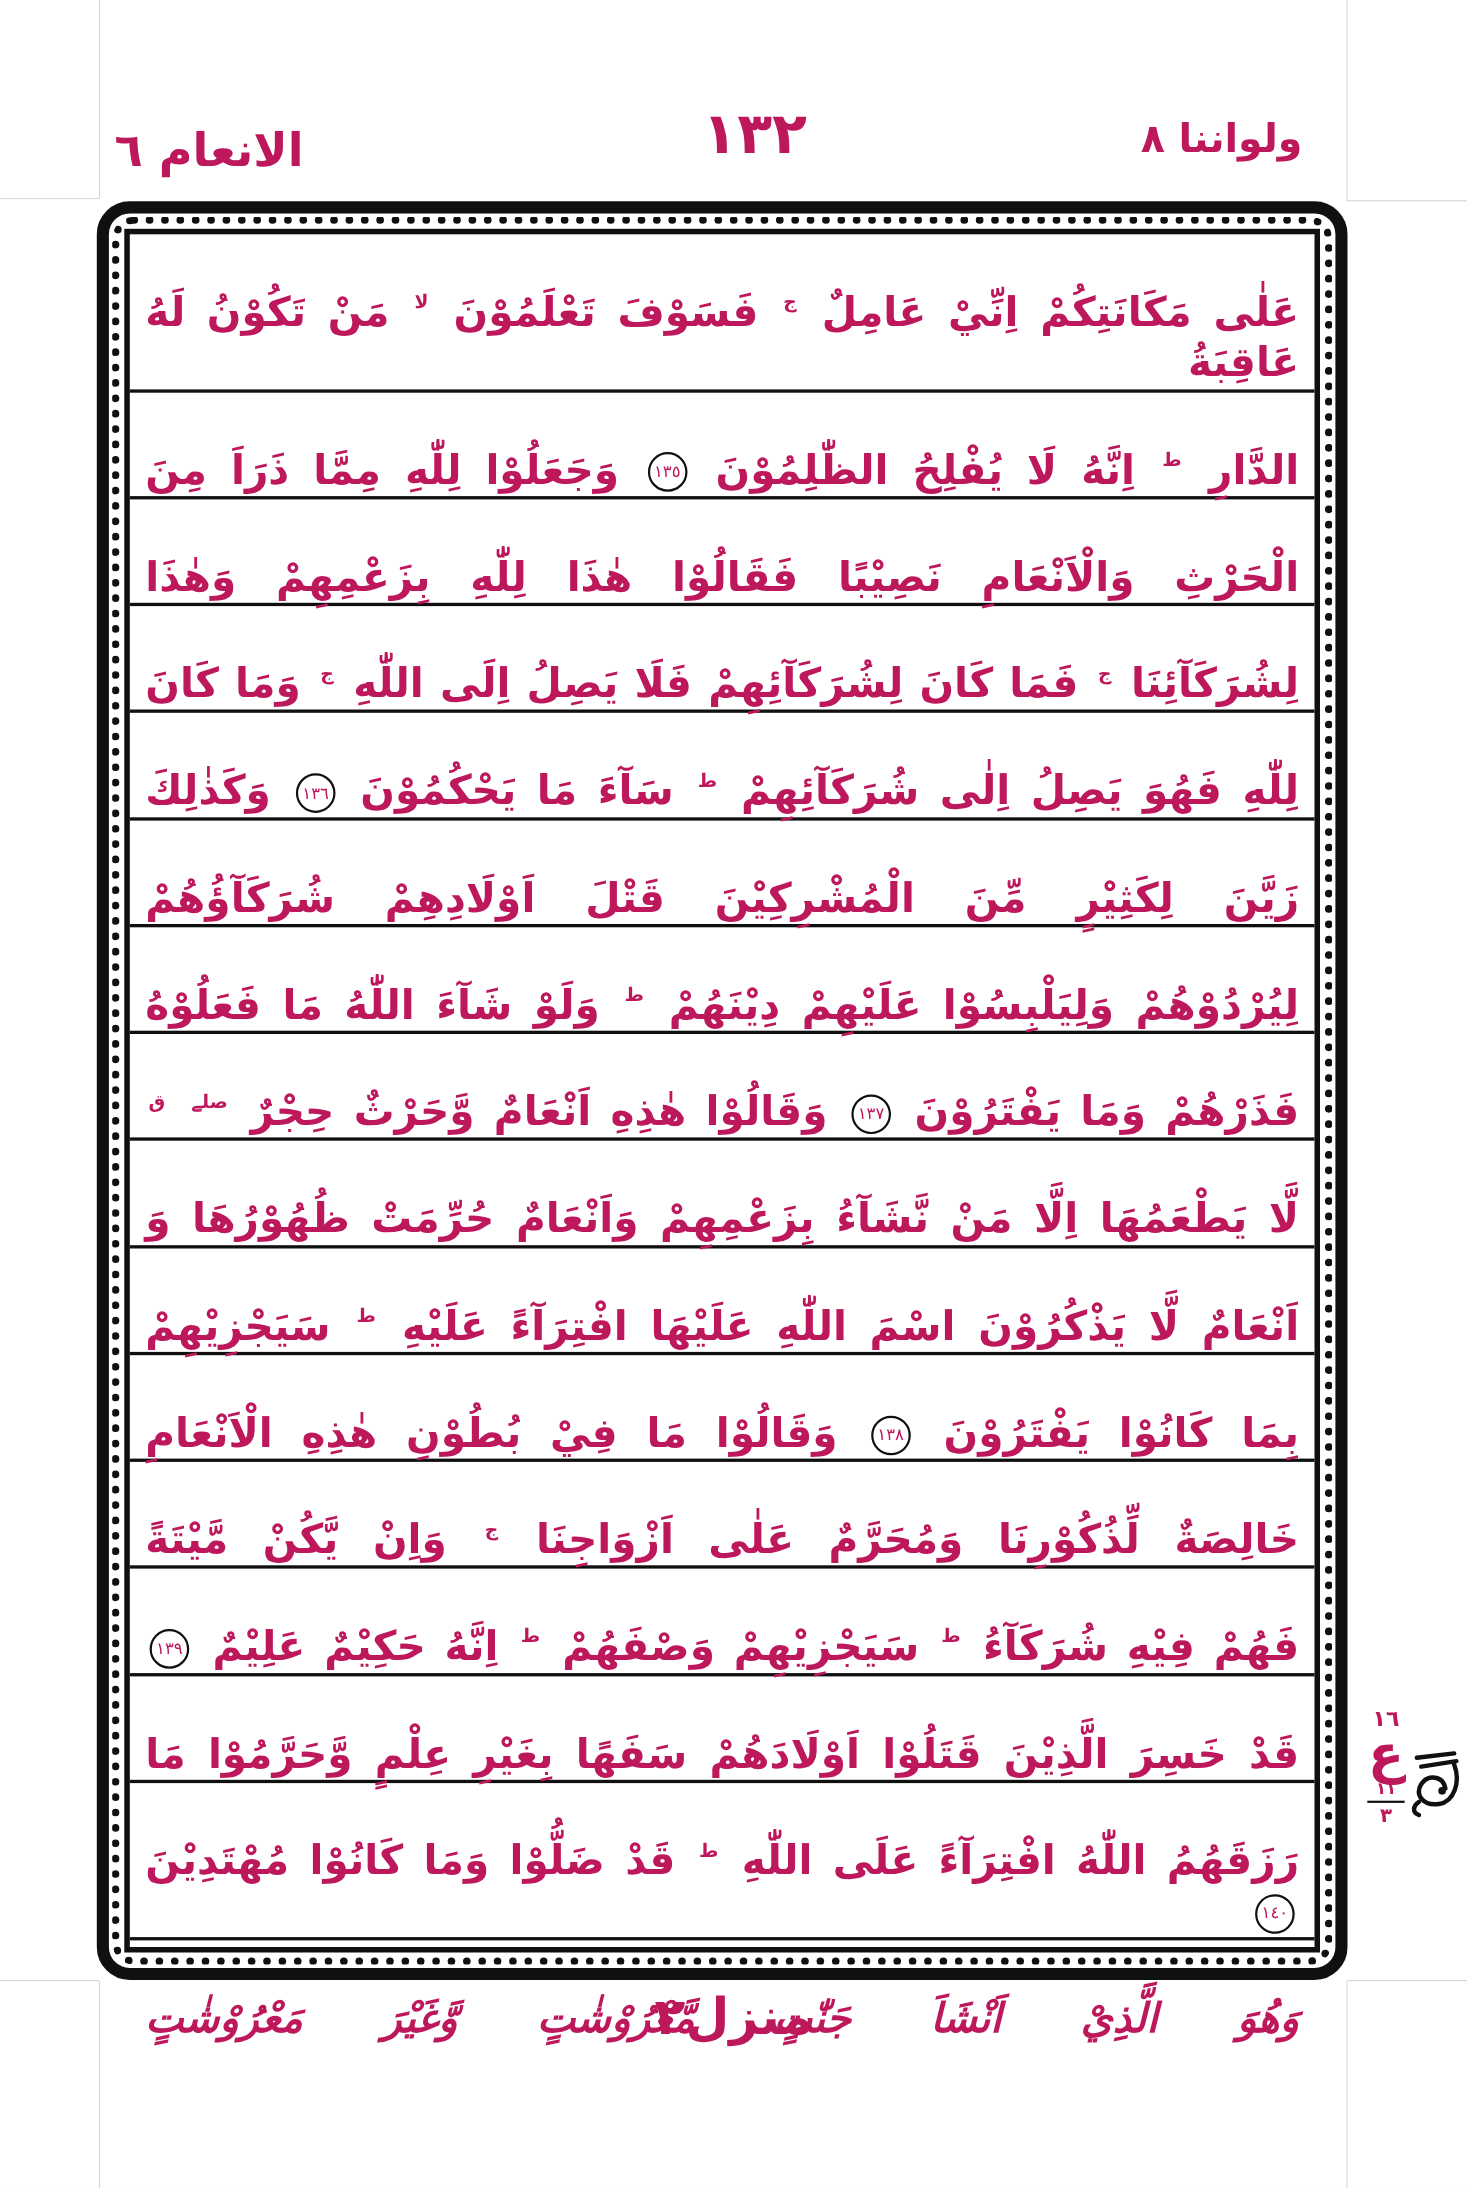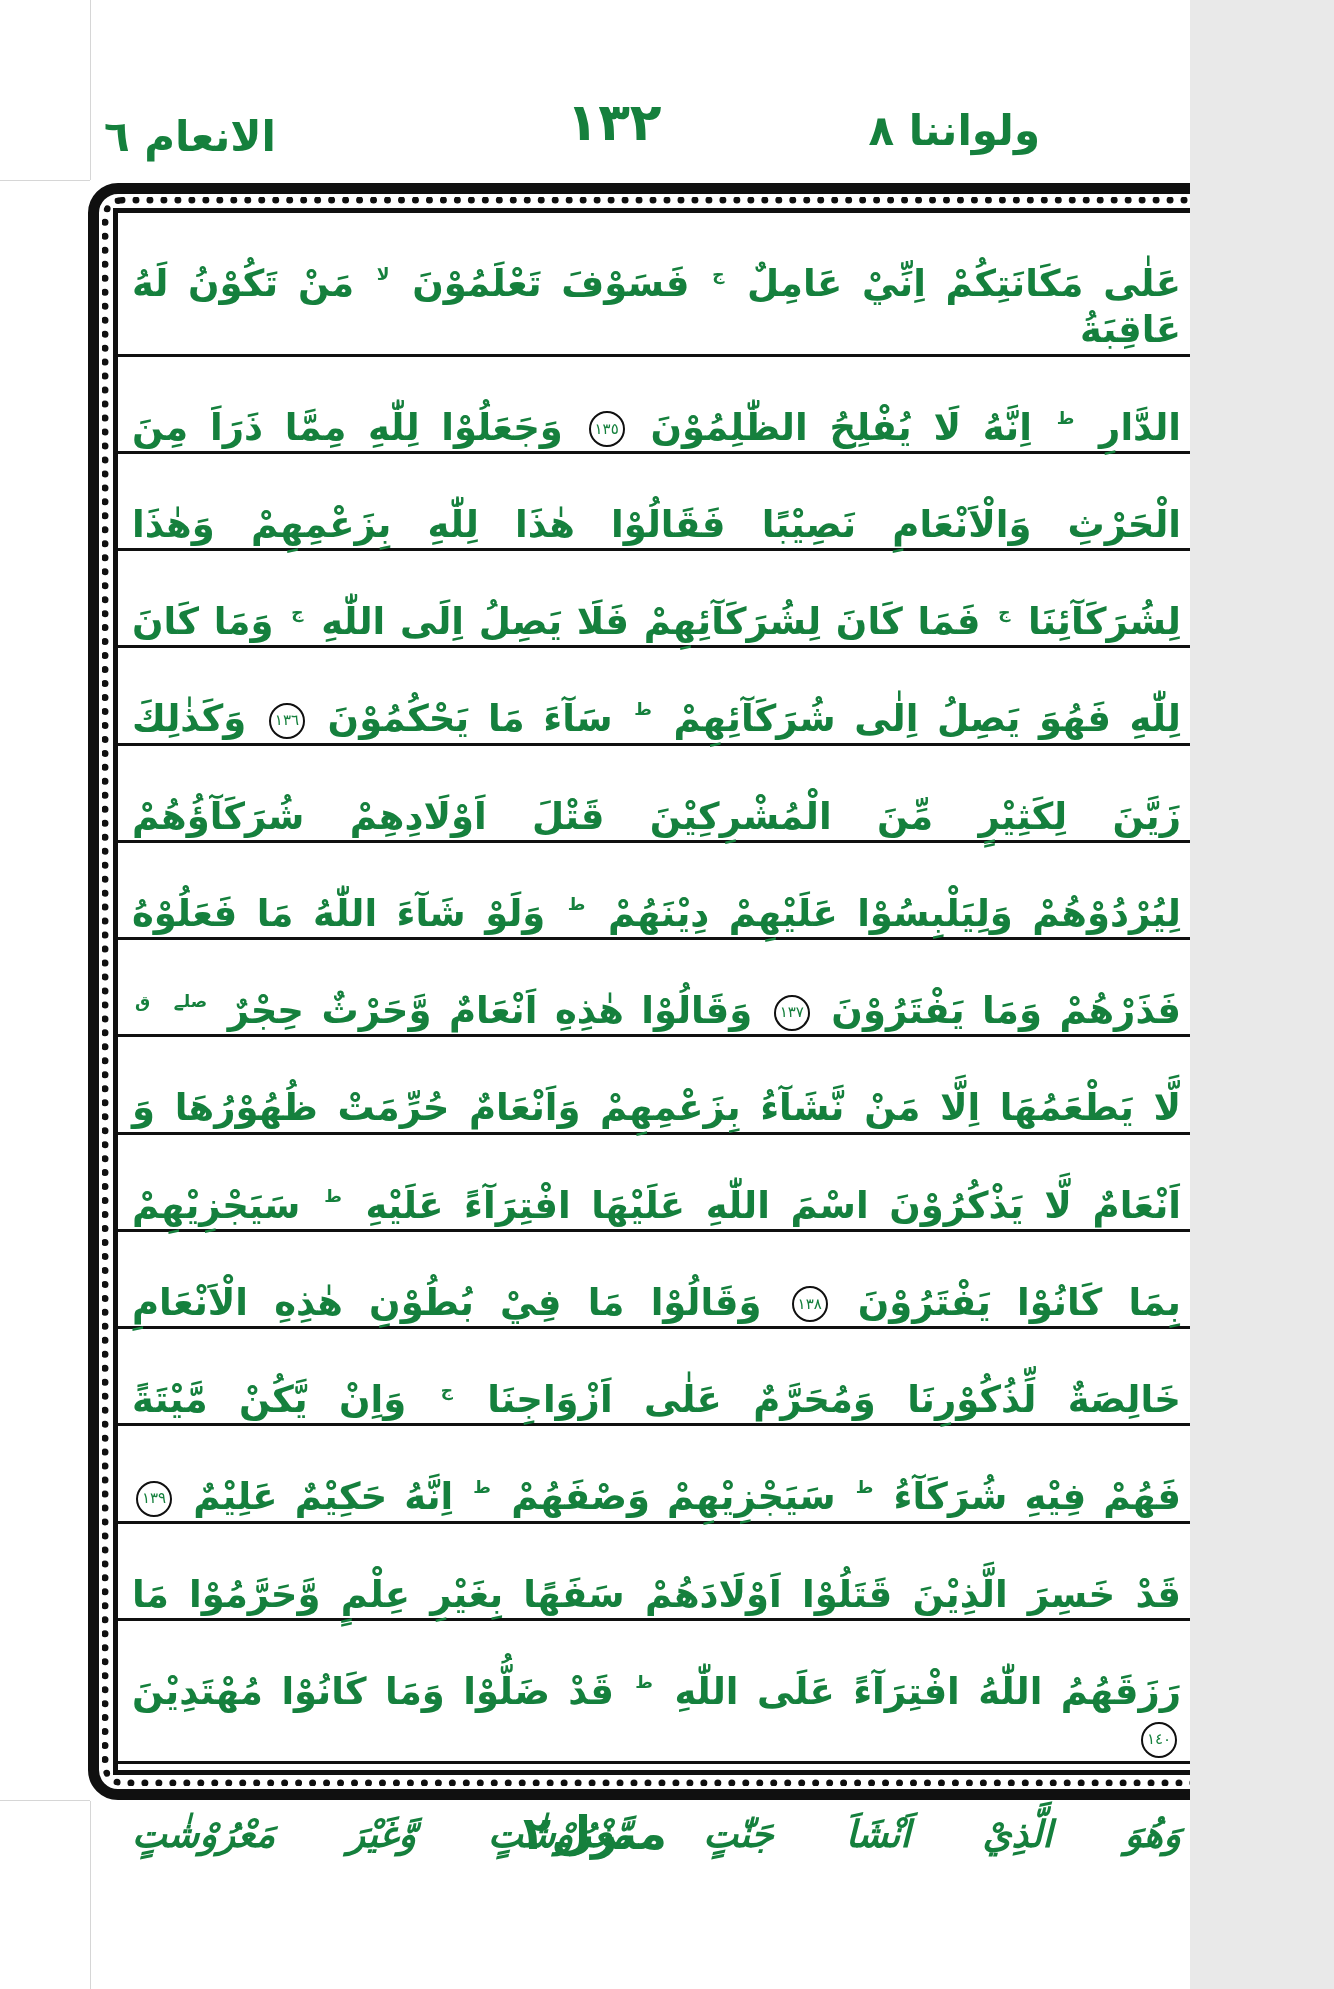--- a/index.html
+++ b/index.html
@@ -1,33 +1,33 @@
 <!DOCTYPE html>
 <html lang="ar"><head>
 <meta charset="utf-8">
 <style>
   html,body{margin:0;padding:0;background:#e9e9e9;}
   .page{
     position:relative;
-    width:1190px;height:1989px;
+    width:1334px;height:1989px;
     background:#ffffff;
     font-family:"DejaVu Sans",sans-serif;
-    color:#15803d;
+    color:#be185d;
     overflow:hidden;
   }
   
   .crop{position:absolute;background:#d6d6d6;}
   .crop.v{width:1px;}
   .crop.h{height:1px;}
 
   
   .hdr{position:absolute;direction:rtl;white-space:nowrap;font-weight:700;}
   .hdr-surah{left:104px;top:112px;font-size:42px;}
   .hdr-page{left:50%;top:92px;transform:translateX(-50%);font-size:52px;margin-left:19px;}
-  .hdr-juz{right:150px;top:106px;font-size:42px;}
+  .hdr-juz{right:150px;top:106px;font-size:36px;}
 
   
   .frame-outer{
     position:absolute;left:88px;top:183px;width:1137px;height:1617px;
     box-sizing:border-box;
     border:11px solid #101010;border-radius:30px;
     padding:3px;
   }
   .frame-dots{
     box-sizing:border-box;width:100%;height:100%;

